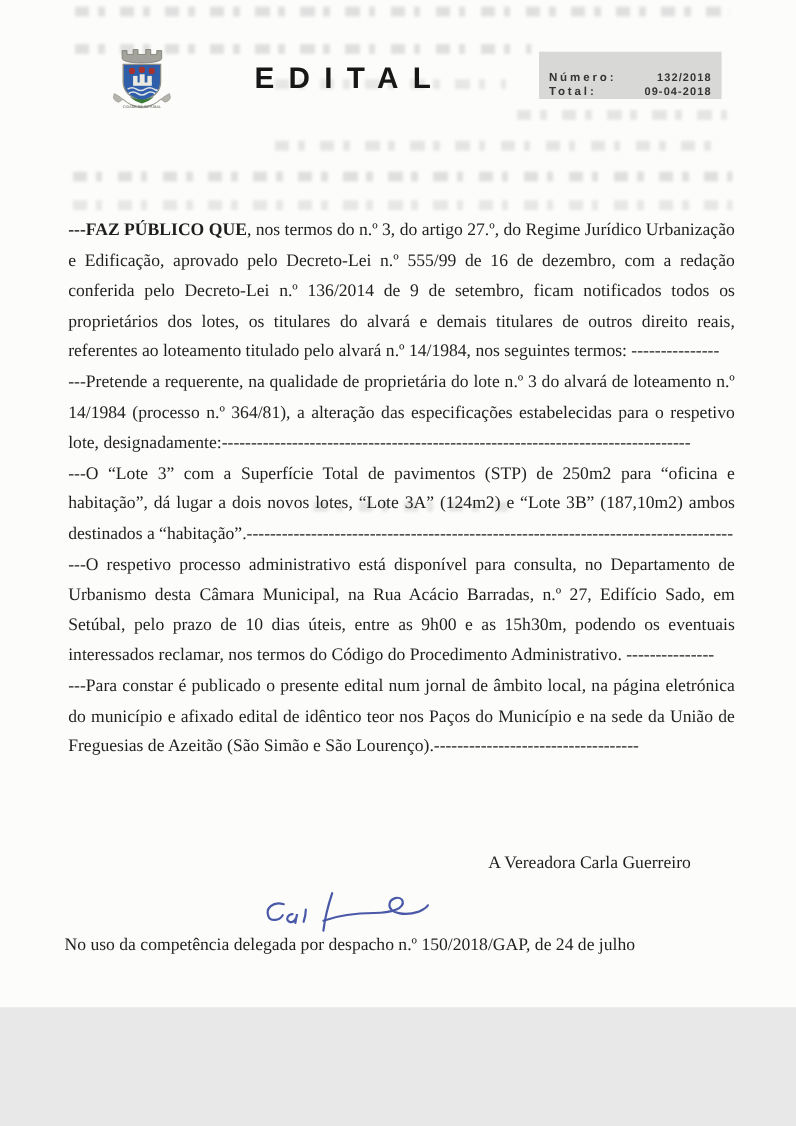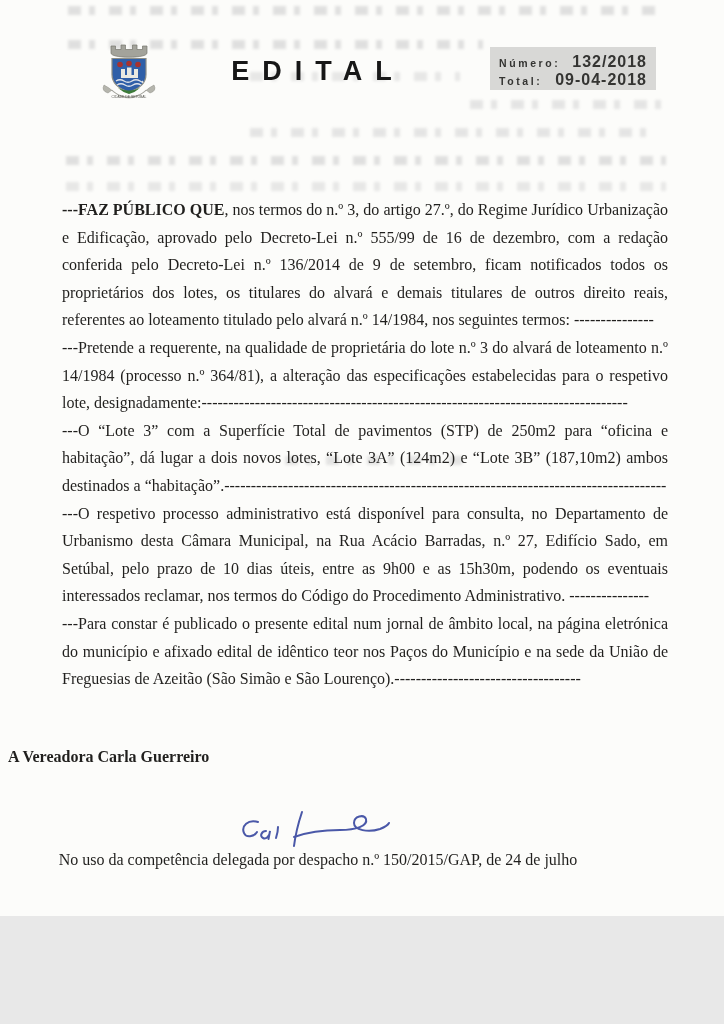--- a/index.html
+++ b/index.html
@@ -32,46 +32,46 @@
     transform:translateX(-50%);
     font-family:"Liberation Sans", sans-serif;
     font-weight:bold; font-size:27px; letter-spacing:13px;
     color:#171717; white-space:nowrap;
   }
   .meta-box {
     position:absolute; left:490px; top:47px;
     width:166px; height:43px;
     background:#d8d8d6;
     display:flex; flex-direction:column; justify-content:space-around;
-    padding:6px 9px;
+    padding:18px 9px;
     font-family:"Liberation Sans", sans-serif;
     color:#343432;
   }
   .meta-row { display:flex; justify-content:space-between; align-items:baseline; }
   .meta-label { font-size:10.5px; font-weight:bold; letter-spacing:2.6px; }
-  .meta-value { font-size:16px; font-weight:bold; letter-spacing:1px; }
+  .meta-value { font-size:10px; font-weight:bold; letter-spacing:1px; }
   .org {
     position:absolute; left:62px; top:119px;
     font-family:"Liberation Sans", sans-serif;
     font-weight:bold; font-size:11px; line-height:17px;
     letter-spacing:.4px; color:#1d1d1b;
   }
   .org .line2 { margin-left:9px; }
 
   
   .doc-body {
     position:absolute; left:62px; top:196px; width:606px;
     font-size:16px; line-height:27.6px;
     text-align:justify;
   }
   .doc-body p { margin:0; word-break:break-word; }
   .b { font-weight:bold; }
 
   
-  .closing { position:absolute; left:8px; top:748px; width:620px; text-align:left;font-weight:bold; }
+  .closing { position:absolute; left:8px; top:776px; width:620px; text-align:right; }
   .sig-title { font-size:16px; }
   .sig-ink { position:absolute; left:232px; top:806px; }
   .delegation {
     position:absolute; left:8px; top:851px; width:620px;
     text-align:center; font-size:16px;
   }
 
   
   .initials { position:absolute; left:44px; top:940px; }
   .form-code {
@@ -162,21 +162,21 @@
       <g fill="none" stroke="#4a58a8" stroke-width="2" stroke-linecap="round">
         <path d="M26 16 C16 13 9 20 12 27 C14 32 22 31 25 26"></path>
         <path d="M34 25 c-4 0 -7 5 -3 7 c3 1.5 7 -2 7 -7 l-1.5 8"></path>
         <path d="M46 21 c0 4 -1 8 -2 11"></path>
         <path d="M70 6 C66 18 63 32 62 40"></path>
         <path d="M62 31 C76 26 94 24 108 24 C124 24 136 20 134 13 C132 8 122 10 122 17 C122 24 136 27 148 23 C153 21 156 19 157 17"></path>
       </g>
     </svg>
   </div>
 
-  <div class="delegation">No uso da competência delegada por despacho n.º 150/2015/GAP, de 24 de julho</div>
+  <div class="delegation">No uso da competência delegada por despacho n.º 150/2018/GAP, de 24 de julho</div>
 
   <div class="initials">
     <svg width="78" height="40" viewBox="0 0 78 40" aria-hidden="true">
       <g fill="none" stroke="#5a68b2" stroke-width="1.5" stroke-linecap="round">
         <path d="M2 20 h7"></path>
         <path d="M12 24 C20 18 30 14 38 13"></path>
         <path d="M22 6 C20 16 17 27 14 36"></path>
         <path d="M13 29 C20 21 30 17 40 18 C48 19 54 16 57 12"></path>
         <path d="M34 24 c5 -2 10 -2 15 -4 c4 -1.5 8 -1 10 0"></path>
       </g>

